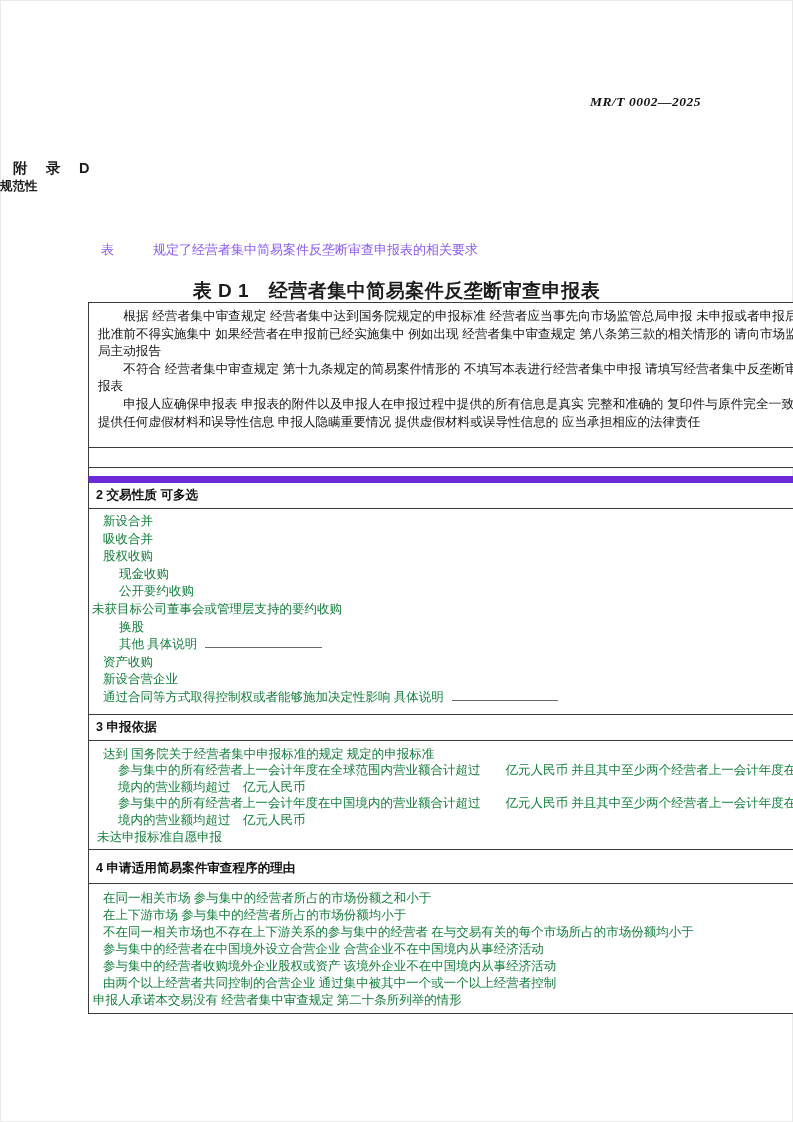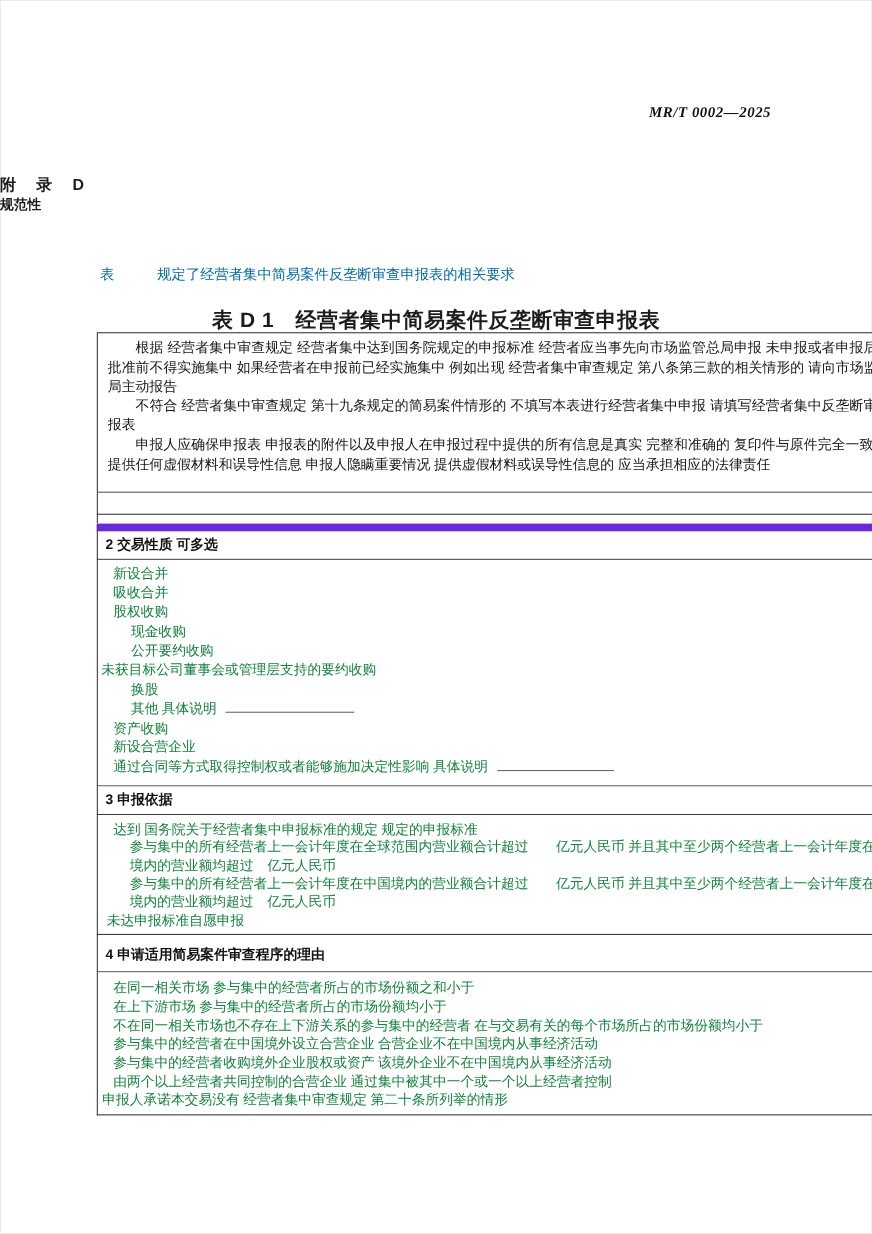--- a/index.html
+++ b/index.html
@@ -9,36 +9,36 @@
     background:#ffffff; overflow:hidden;
     box-shadow: inset 0 0 0 1px #e9e9e9;
     font-family:"Liberation Serif", serif; color:#1c1c1c;
   }
   .doc-number {
     position:absolute; top:94px; right:92px;
     font-family:"Liberation Serif", serif; font-weight:600;
     font-size:13.5px; letter-spacing:0.5px; color:#111;font-style:italic;
   }
   .t-appendix {
-    position:absolute; top:159px; left:0; right:0;
+    position:absolute; top:159px; left:13px; right:0;
     font-family:"Liberation Sans", sans-serif; font-weight:bold;
     font-size:14.5px; letter-spacing:2px;
   }
   .t-normative {
     position:absolute; top:178px; left:0; right:0;
     font-family:Liberation Mono, monospace; font-weight:bold; font-size:12.5px;
   }
   .t-main {
     position:absolute; top:207px; left:0; right:0;
     font-family:"Liberation Sans", sans-serif; font-weight:bold;
     font-size:15.5px; letter-spacing:1.5px;
   }
   .intro-line {
-    position:absolute; top:241px; left:91px;
-    font-size:13px; color:#0369a1;
+    position:absolute; top:241px; left:101px;
+    font-size:13px; color:#8b5cf6;
   }
   .intro-line .gap { display:inline-block; width:39px; }
   .tbl-caption {
     position:absolute; top:278px; left:0; right:0; text-align:center;
     font-family:"Liberation Sans", sans-serif; font-weight:bold; font-size:19px;
     letter-spacing:0.5px;
   }
 
   .tbl { position:absolute; top:302px; left:88px; width:745px; font-size:12.5px; }
   .box { border:1px solid #3c3c3c; border-top:none; background:#fff; }

